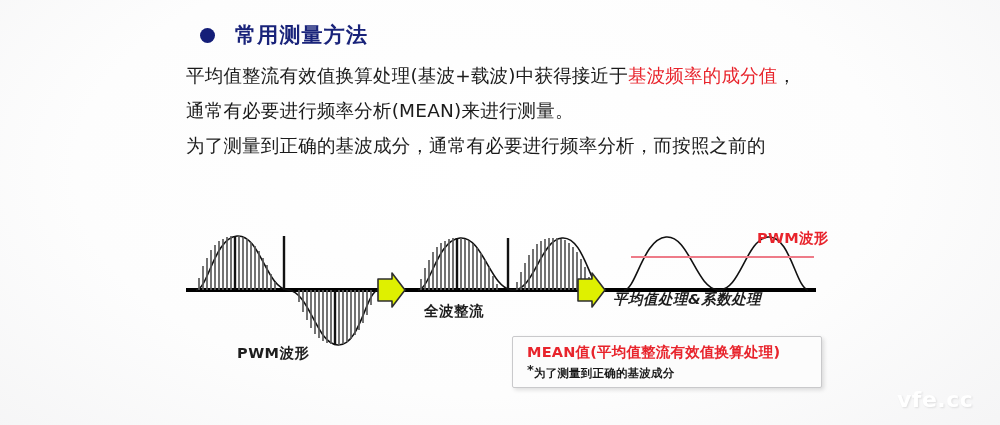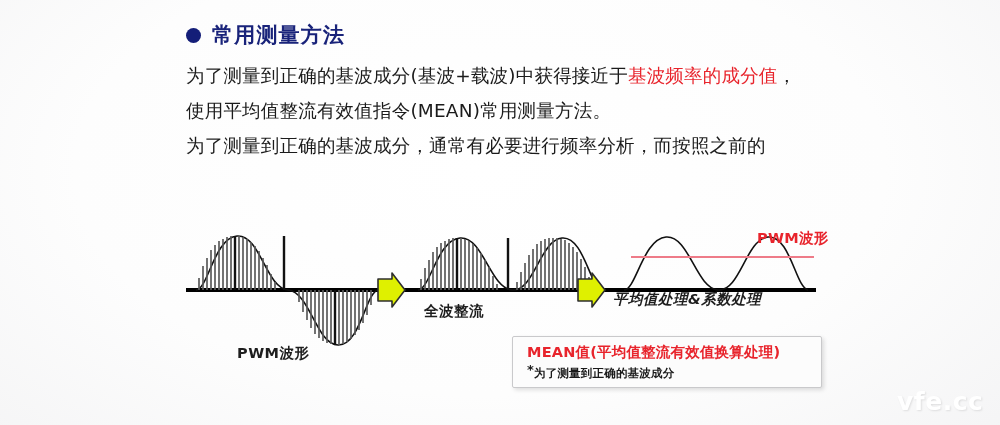--- a/index.html
+++ b/index.html
@@ -18,25 +18,25 @@
     width: 1000px;
     height: 425px;
     background:
       radial-gradient(ellipse 900px 500px at 48% 40%, #ffffff 0%, #fdfdfd 45%, #f4f4f5 80%, #eeeef0 100%);
     overflow: hidden;
   }
 
   
   #heading {
     position: absolute;
-    left: 186px;
+    left: 200px;
     top: 25px;
     display: flex;
     align-items: center;
-    gap: 11px;
+    gap: 20px;
   }
   #bullet {
     width: 15px;
     height: 15px;
     border-radius: 50%;
     background: #141e78;
     flex: none;
   }
   #heading-text {
     font-size: 21px;
@@ -132,41 +132,41 @@
   #note-sub .star {
     font-size: 13px;
     vertical-align: 3px;
   }
 
   
   #watermark {
     position: absolute;
     left: 897px;
     top: 389px;
-    font-size: 25px;
+    font-size: 22px;
     font-weight: 700;
     color: #ffffff;
     letter-spacing: 0.5px;
     text-shadow: 1px 1px 2px rgba(0,0,0,0.10);
     line-height: 1;
   }
 </style>
 </head>
 <body>
 
 <div id="slide">
 
   <div id="heading">
     <span id="bullet"></span>
     <span id="heading-text">常用测量方法</span>
   </div>
 
   <div id="body-text">
-    <div class="para-line"><span>为了测量到正确的基波成分(基波+载波)中获得接近于</span><span class="red-ink">基波频率的成分值</span><span>，</span></div>
-    <div class="para-line"><span>使用平均值整流有效值指令(MEAN)常用测量方法。</span></div>
+    <div class="para-line"><span>平均值整流有效值换算处理(基波+载波)中获得接近于</span><span class="red-ink">基波频率的成分值</span><span>，</span></div>
+    <div class="para-line"><span>通常有必要进行频率分析(MEAN)来进行测量。</span></div>
     <div class="para-line"><span>为了测量到正确的基波成分，通常有必要进行频率分析，而按照之前的</span></div>
   </div>
 
   <div id="diagram">
     <svg width="1000" height="425" viewBox="0 0 1000 425" xmlns="http://www.w3.org/2000/svg">
 
       <line x1="186" y1="290" x2="816" y2="290" stroke="#000000" stroke-width="4"></line>
 
       <g>
 

